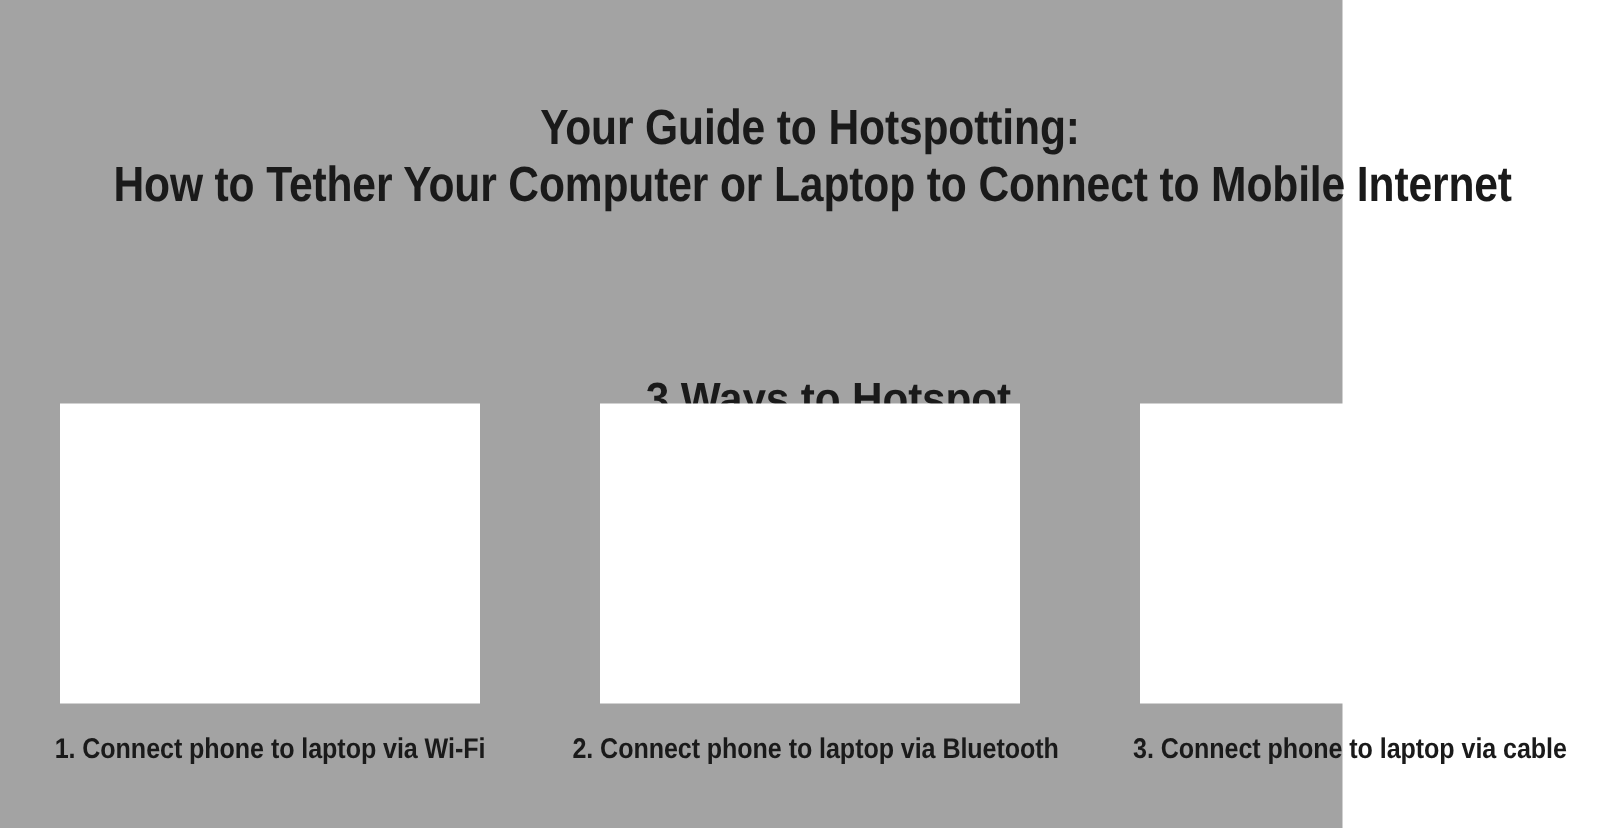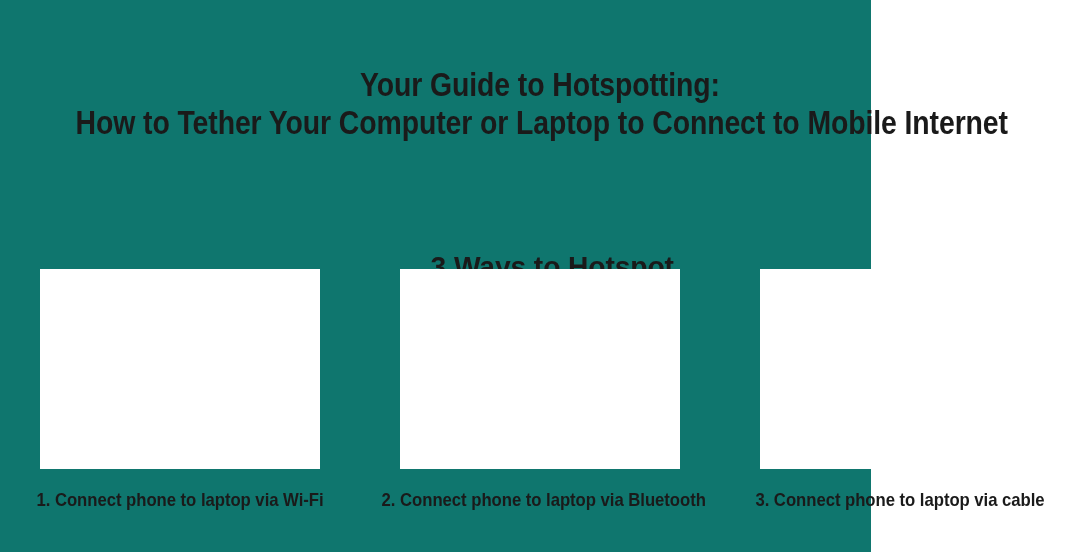--- a/index.html
+++ b/index.html
@@ -13,21 +13,22 @@
     background: #ffffff;
     font-family: "Liberation Sans", "DejaVu Sans", sans-serif;
     overflow: hidden;
     position: relative;
   }
 
   .page {
     position: relative;
     width: 871px;
     height: 552px;
-    background: #0f766e;
+    background: #a3a3a3;
+    padding-left: 24px;
   }
 
   
   .headline {
     position: absolute;
     left: 0;
     top: 44px;
     width: 1080px;
     text-align: center;
     color: #1a1a1a;

